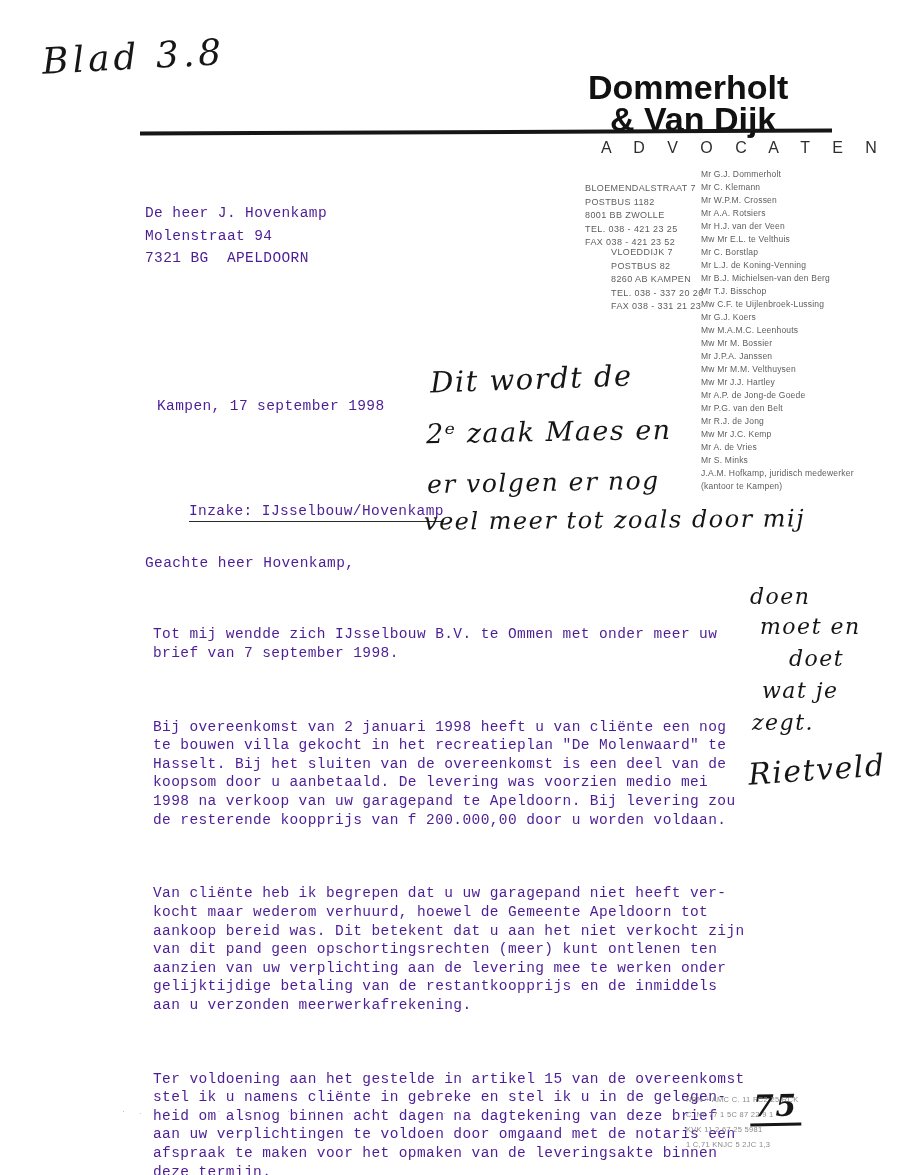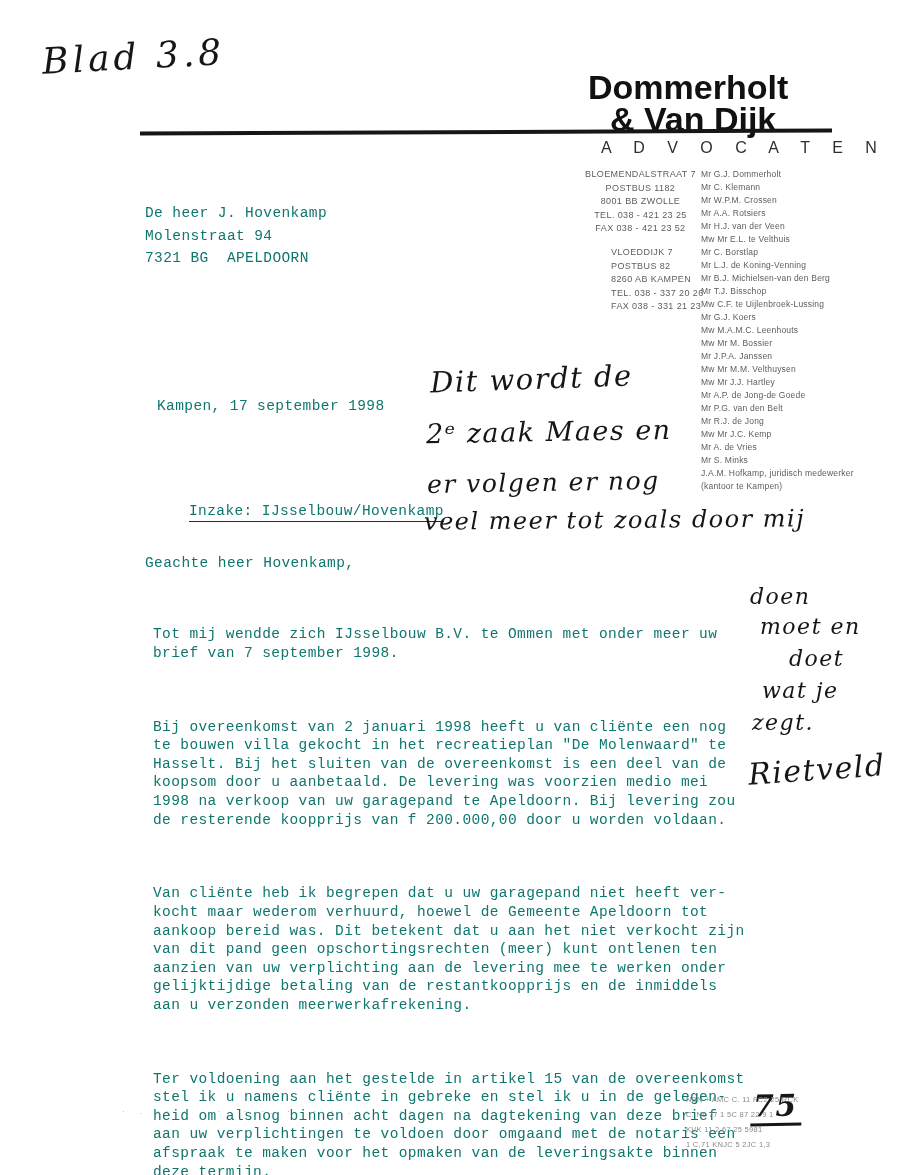--- a/index.html
+++ b/index.html
@@ -32,21 +32,21 @@
     letter-spacing:0.4px;
   }
   .lawyers{
     font-size:8.5px;line-height:13px;color:#5d5d5d;white-space:pre;
     letter-spacing:0.2px;
   }
 
   
   .mono{
     font-family:"Liberation Mono","DejaVu Sans Mono",monospace;
-    font-size:14.5px;color:#0f766e;white-space:pre;letter-spacing:0.4px;
+    font-size:14.5px;color:#4c1d95;white-space:pre;letter-spacing:0.4px;
   }
   .addr{line-height:22.5px;}
   .bodytext{line-height:18.6px;}
   .bodytext p{margin:0 0 18px 8px;}
   .subject{border-bottom:1.6px solid #2a2a2a;padding-bottom:2px;margin-left:44px;}
 
   .footer-small{
     font-size:7.5px;line-height:15px;color:#8a8a8a;white-space:pre;
     letter-spacing:0.3px;
   }
@@ -57,21 +57,21 @@
 
 <div class="page">
 
   <div class="abs hw hw-blad" style="left:42px;top:36px;">Blad 3.8</div>
 
   <div class="abs firm2" style="left:610px;top:100px;">&amp; Van Dijk</div>
   <div class="abs firm1" style="left:588px;top:68px;">Dommerholt</div>
   <div class="abs rule" style="left:140px;top:130px;width:692px;"></div>
   <div class="abs advocaten" style="left:601px;top:139px;">A D V O C A T E N</div>
 
-  <div class="abs contact" style="left:585px;top:168px;text-align:center;">BLOEMENDALSTRAAT 7
+  <div class="abs contact" style="left:585px;top:182px;">BLOEMENDALSTRAAT 7
 POSTBUS 1182
 8001 BB ZWOLLE
 TEL. 038 - 421 23 25
 FAX 038 - 421 23 52</div>
   <div class="abs contact" style="left:585px;top:246px;margin-left:26px;">VLOEDDIJK 7
 POSTBUS 82
 8260 AB KAMPEN
 TEL. 038 - 337 20 26
 FAX 038 - 331 21 23</div>
   <div class="abs lawyers" style="left:701px;top:168px;">Mr G.J. Dommerholt

